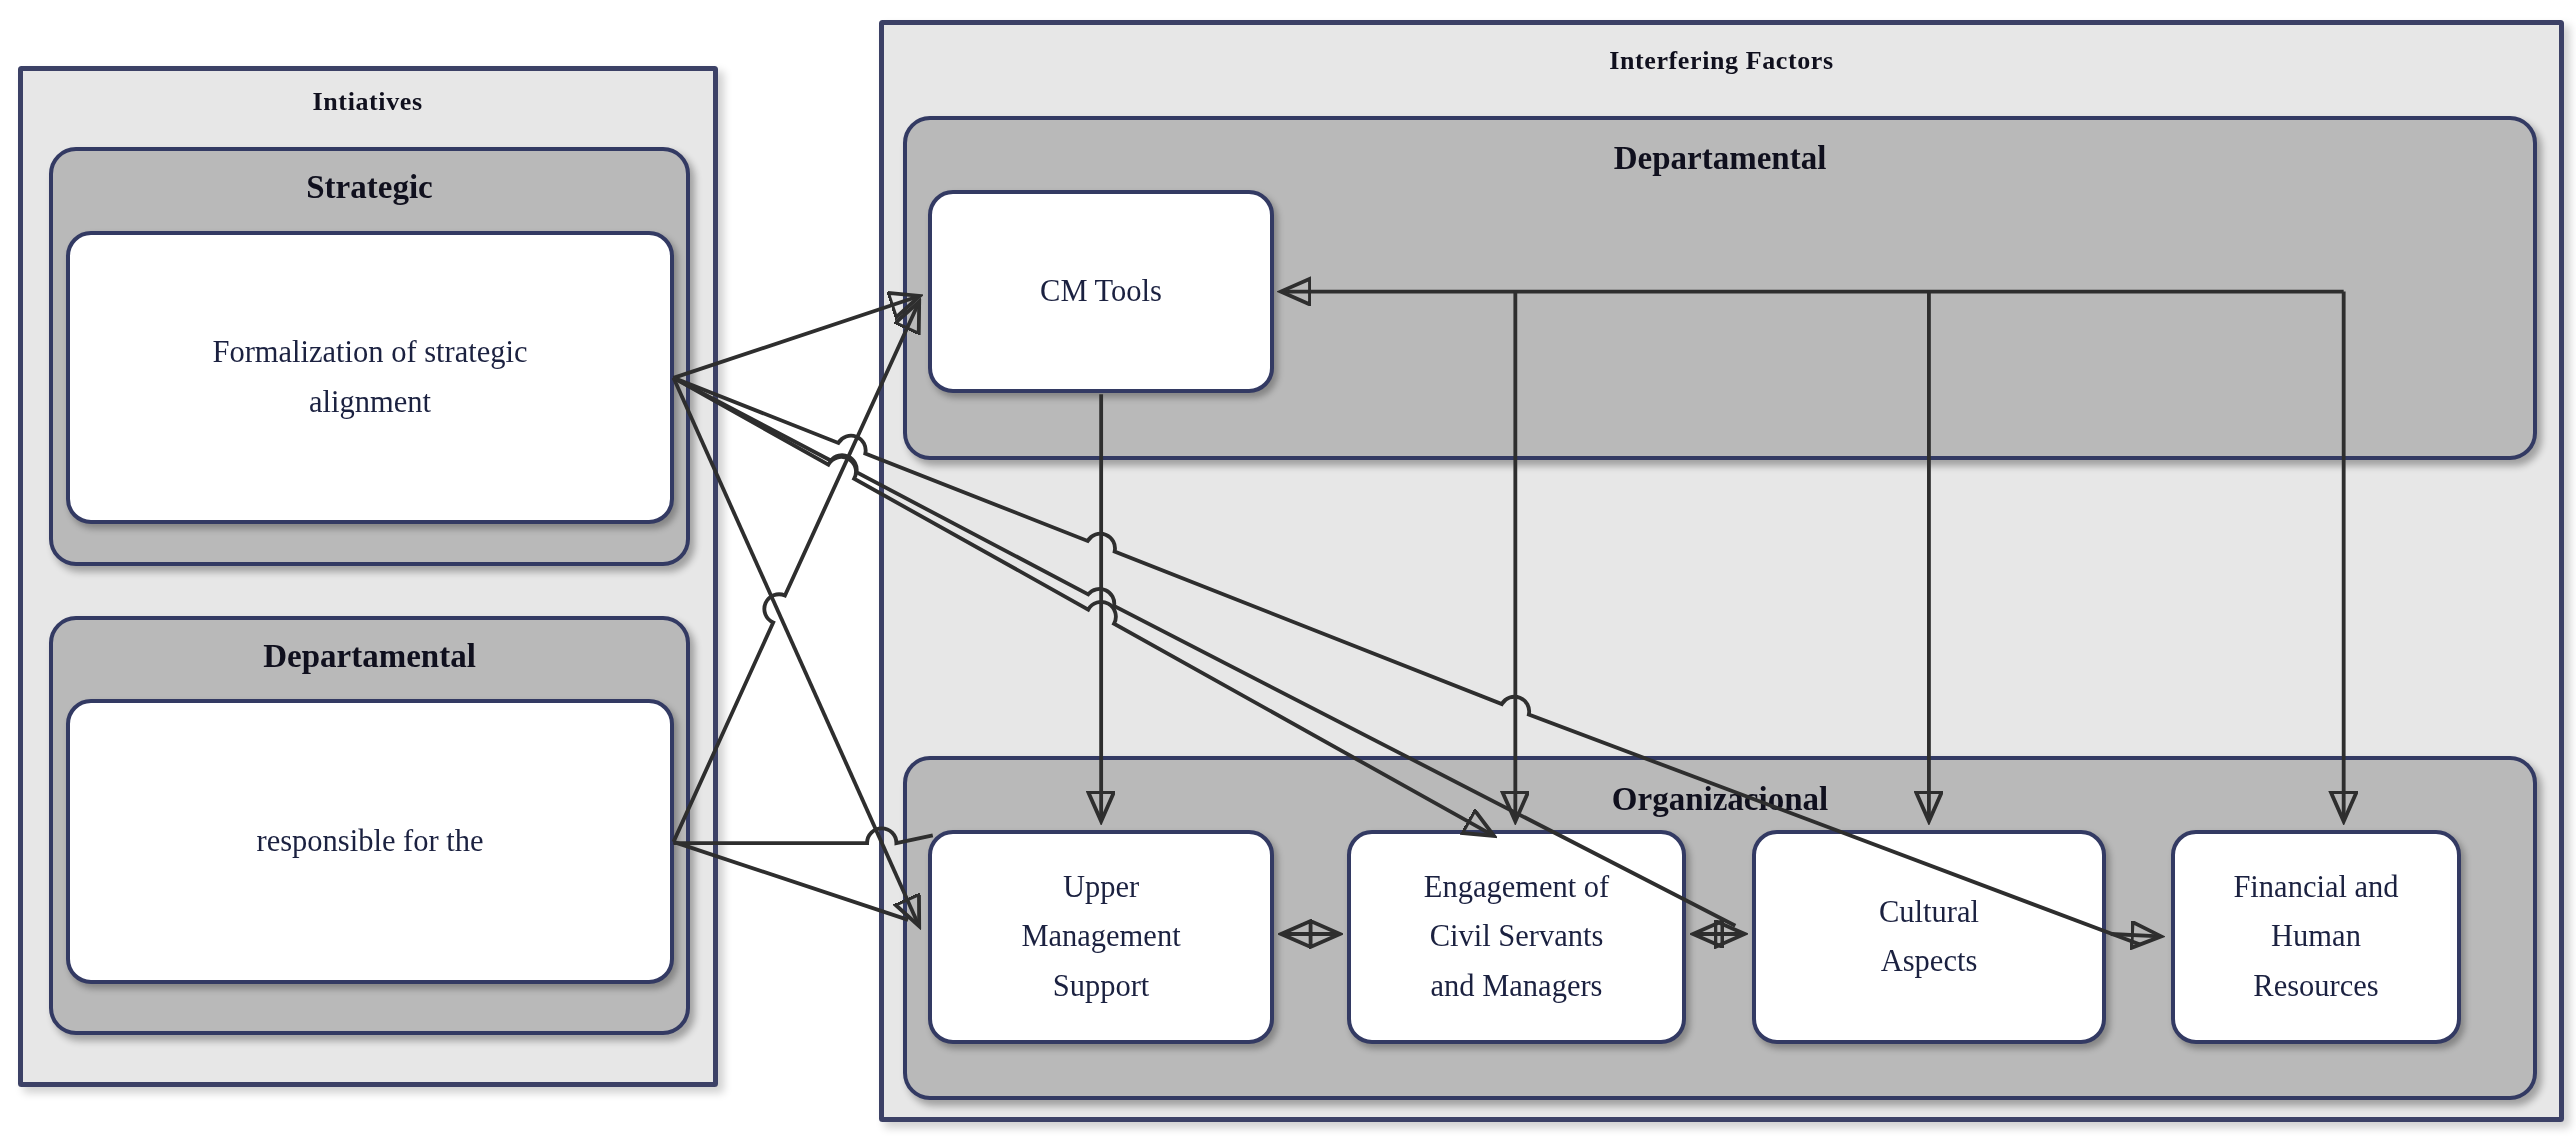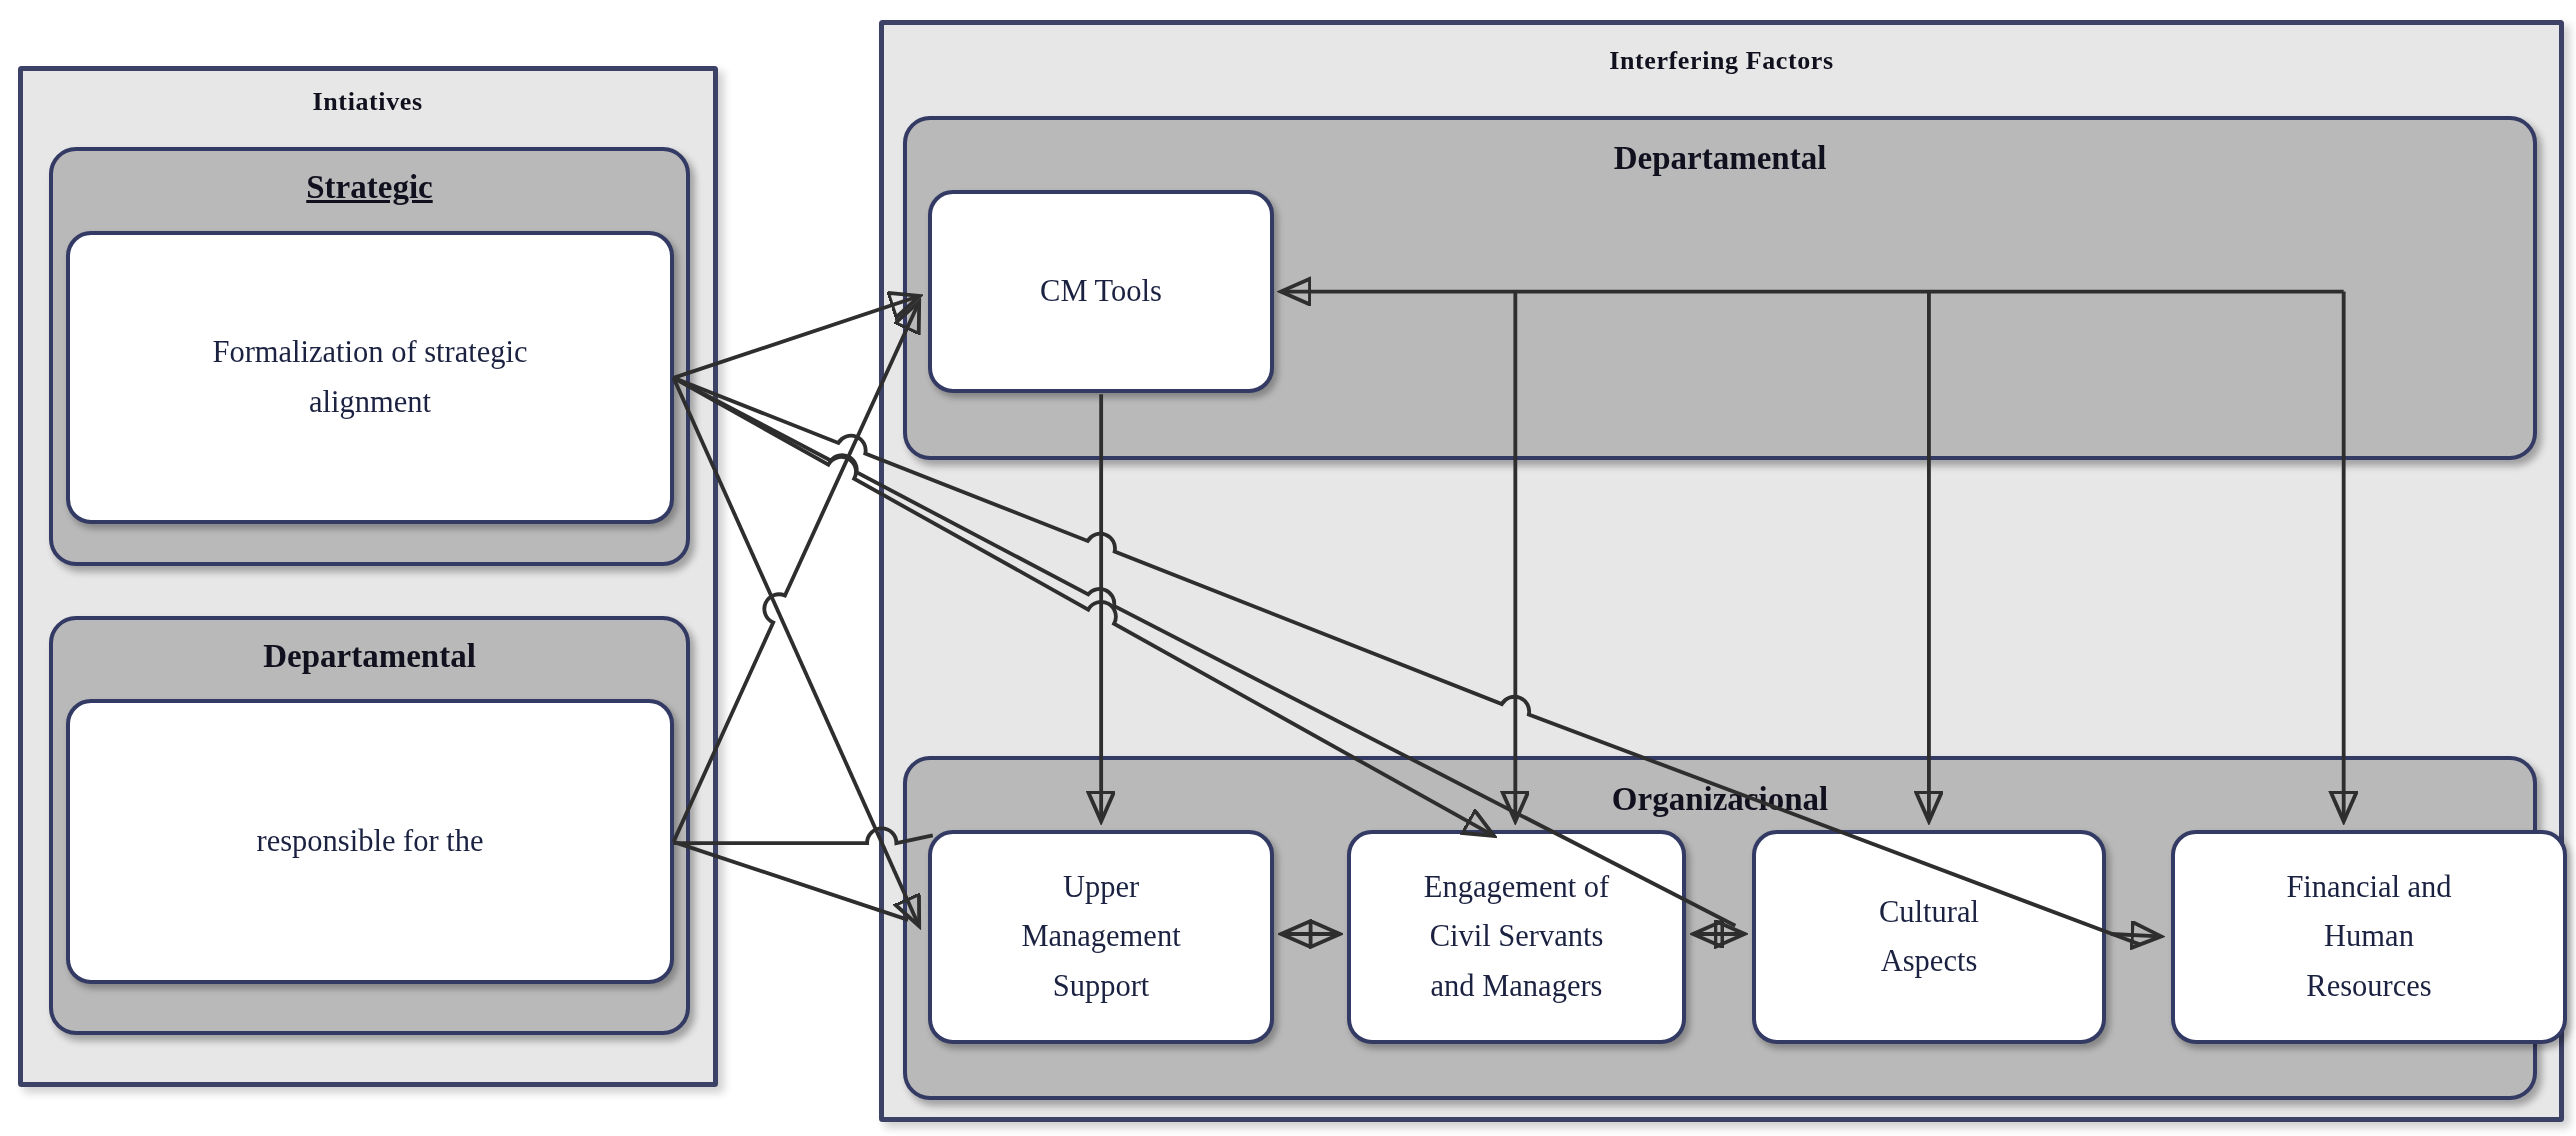--- a/index.html
+++ b/index.html
@@ -79,21 +79,21 @@
 </head>
 <body>
 
 <div id="canvas">
 
   <div class="panel" style="left:17.6px; top:66px; width:700px; height:1021px;">
     <div class="panel-title" style="top:16.4px;">Intiatives</div>
   </div>
 
   <div class="subpanel" style="left:49px; top:147px; width:641px; height:419px;">
-    <div class="sub-title" style="top:17.6px;text-decoration:underline;">Strategic</div>
+    <div class="sub-title" style="top:17.6px;">Strategic</div>
   </div>
   <div class="whitebox" style="left:66px; top:231px; width:608px; height:293px;">
     <span class="box-line">Formalization of strategic</span>
     <span class="box-line">alignment</span>
   </div>
 
   <div class="subpanel" style="left:49px; top:616px; width:641px; height:419px;">
     <div class="sub-title" style="top:17.6px;">Departamental</div>
   </div>
   <div class="whitebox" style="left:66px; top:699px; width:608px; height:285px;">
@@ -125,21 +125,21 @@
     <span class="box-line">Engagement of</span>
     <span class="box-line">Civil Servants</span>
     <span class="box-line">and Managers</span>
   </div>
 
   <div class="whitebox" style="left:1752px; top:830px; width:354px; height:214px;">
     <span class="box-line">Cultural</span>
     <span class="box-line">Aspects</span>
   </div>
 
-  <div class="whitebox" style="left:2171px; top:830px; width:396px; height:214px;">
+  <div class="whitebox" style="left:2171px; top:830px; width:290px; height:214px;">
     <span class="box-line">Financial and</span>
     <span class="box-line">Human</span>
     <span class="box-line">Resources</span>
   </div>
 
   <svg id="wires" viewBox="0 0 4391 1938">
     <defs>
       <marker id="ah" markerUnits="userSpaceOnUse" markerWidth="58" markerHeight="50" refX="50" refY="24" orient="auto-start-reverse">
         <path d="M 2 2 L 52 24 L 2 46 Z" fill="#1d1d1d" stroke="none"></path>
       </marker>

